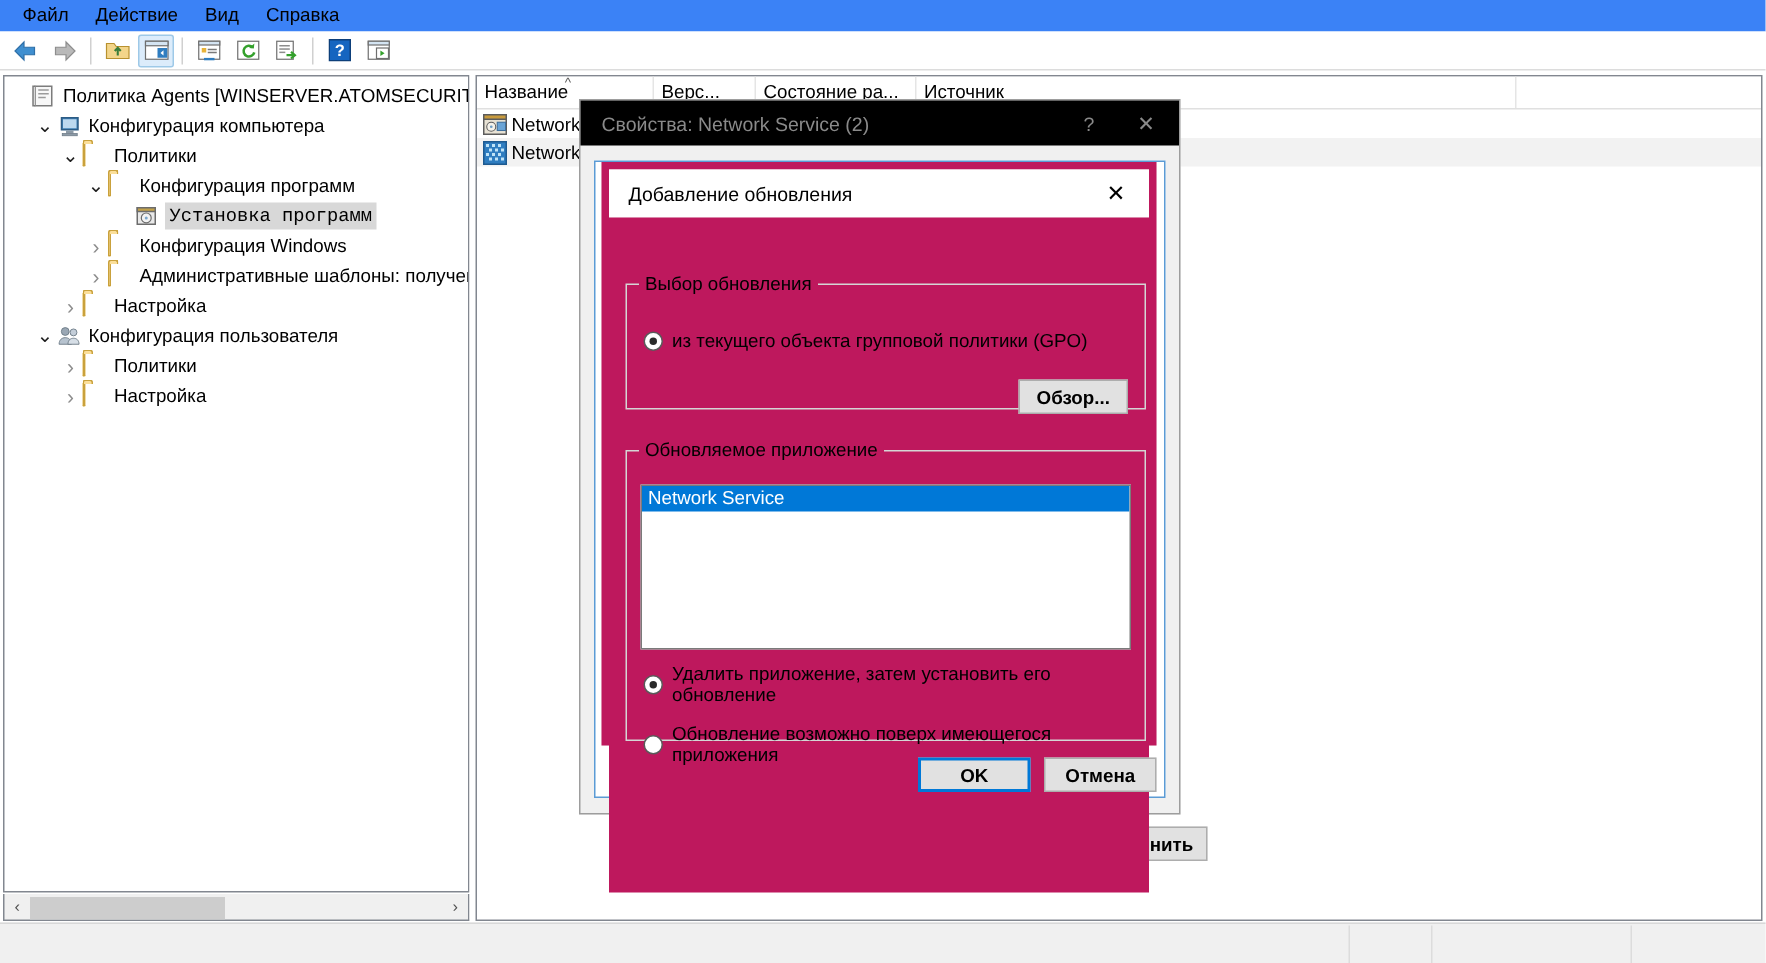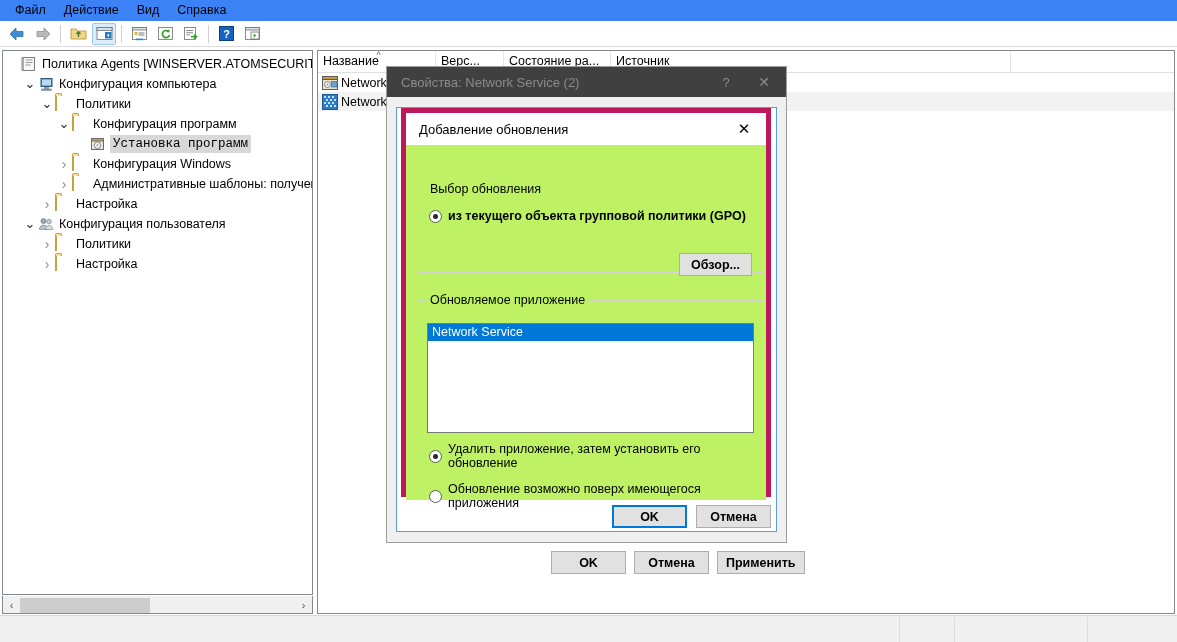--- a/index.html
+++ b/index.html
@@ -222,21 +222,21 @@
     position: absolute;
     left: 386px; top: 66px;
     width: 401px; height: 477px;
     background: #f0f0f0;
     border: 1px solid #9d9d9d;
     box-sizing: border-box;
     box-shadow: 0 0 0 0 rgba(0,0,0,0);
   }
   .dlg-outer-title {
     height: 30px;
-    background: #404040;
+    background: #000000;
     display: flex;
     align-items: center;
     padding-left: 14px;
     box-sizing: border-box;
   }
   .dlg-outer-title .t {
     flex: 1;
     font-size: 13px;
     color: #8a8a8a;
   }
@@ -310,22 +310,22 @@
     font-size: 13px;
     color: #000;
   }
   .dlg-inner-title .closebtn {
     width: 44px; height: 30px;
     display: flex; align-items: center; justify-content: center;
     color: #000; font-size: 15px;
   }
   .dlg-inner-body {
     position: relative;
-    height: 355px;
-    background: #bef264;
+    height: 450px;
+    background: #be185d;
   }
 
   fieldset.grp {
     position: absolute;
     border: 1px solid #d5d5d5;
     margin: 0; padding: 0;
     background: transparent;
   }
   fieldset.grp > legend {
     margin-left: 8px;
@@ -613,21 +613,21 @@
 <div class="dlg-inner">
   <div class="dlg-inner-title">
     <div class="t">Добавление обновления</div>
     <div class="closebtn">✕</div>
   </div>
 
   <div class="dlg-inner-body">
 
     <fieldset class="grp" style="left:11px; top:37px; width:345px; height:89px;">
       <legend>Выбор обновления</legend>
-      <div class="radio-row" style="margin:10px 0 0 11px;font-weight:bold;">
+      <div class="radio-row" style="margin:21px 0 0 11px;">
         <span class="radio on"></span>
         <span>из текущего объекта групповой политики (GPO)</span>
       </div>
       <div style="position:absolute; right:11px; top:57px;">
         <div class="btn" style="min-width:73px;">Обзор...</div>
       </div>
     </fieldset>
 
     <fieldset class="grp" style="left:11px; top:148px; width:345px; height:199px;">
       <legend>Обновляемое приложение</legend>

